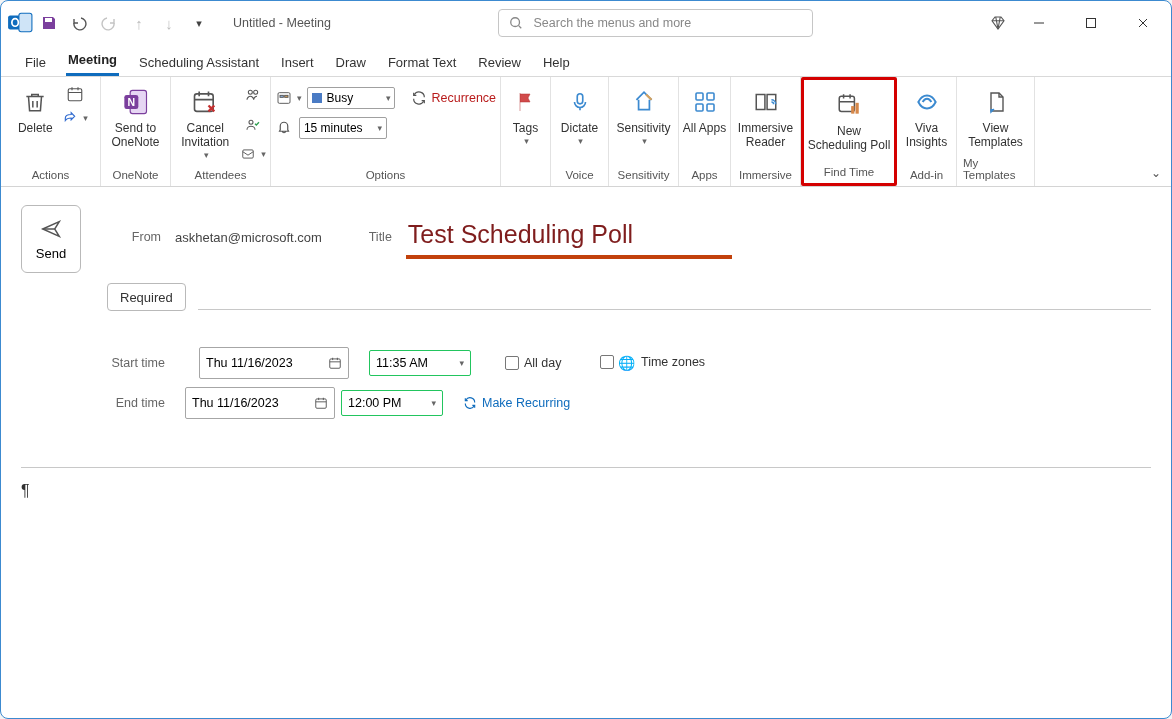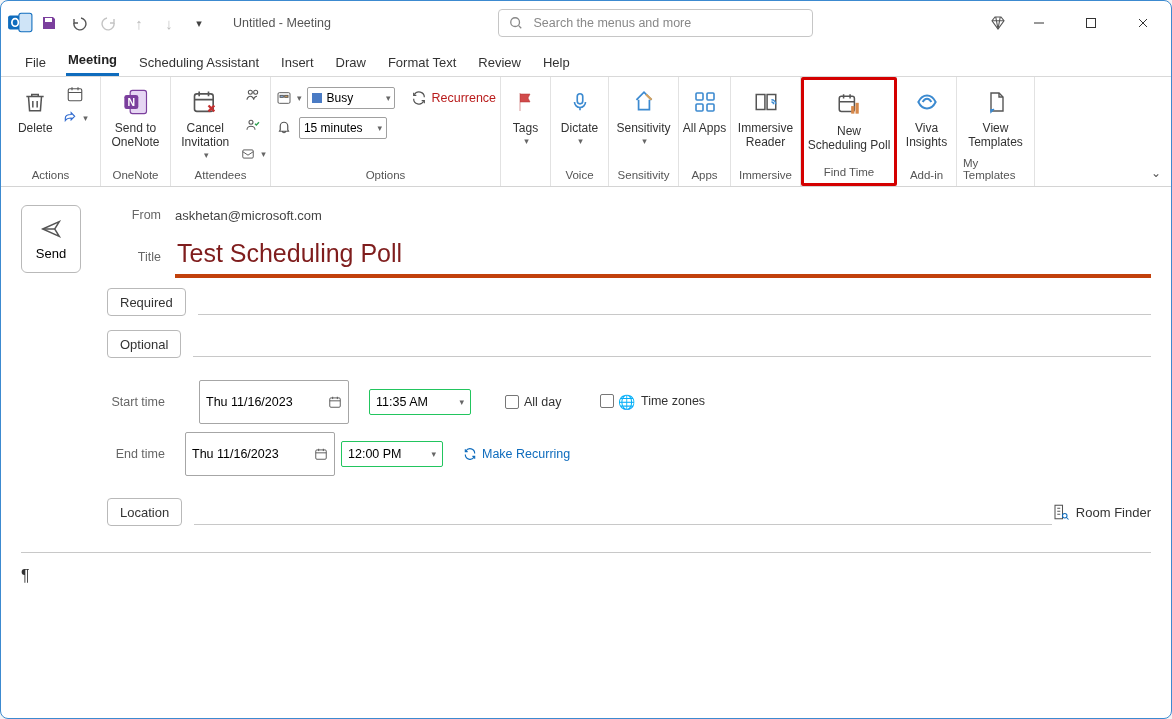--- a/index.html
+++ b/index.html
@@ -31,28 +31,28 @@
   .dd-split{display:flex;align-items:center;gap:2px;font-size:12px;color:#333}
   .opt-select{width:88px;height:22px;border:1px solid #a0a0a0;display:flex;align-items:center;padding:0 4px;font-size:12px;gap:4px;border-radius:2px}
   .recurrence-btn{display:flex;align-items:center;gap:4px;font-size:12.5px;color:#b91c1c;margin-left:10px}
   .highlight-box{border:3px solid #d40000;border-radius:2px}
   .ribbon-expand{position:absolute;right:10px;bottom:6px;color:#555;font-size:12px}
   
   .form-area{flex:1;padding:14px 20px;display:flex;flex-direction:column;overflow:auto}
   .form-top{display:flex;gap:16px}
   .send-btn{width:60px;height:68px;border:1px solid #b9b9b9;border-radius:6px;display:flex;flex-direction:column;align-items:center;justify-content:center;gap:6px;font-size:13px;cursor:pointer;margin-top:4px}
   .send-btn svg{width:22px;height:22px}
-  .field-col{flex:1;display:flex;flex-direction:column;gap:6px}
+  .field-col{flex:1;display:flex;flex-direction:row;gap:6px}
   .form-row{display:flex;align-items:center;min-height:28px}
   .form-label{width:78px;text-align:right;font-size:12.5px;color:#666;padding-right:14px}
   .form-val{font-size:13px;color:#444}
   .title-input{flex:1;border:none;border-bottom:4px solid #c2410c;font-size:25px;color:#7f1d1d;padding:4px 2px 6px;outline:none}
   .tiny-btn{height:28px;padding:0 12px;border:1px solid #b9b9b9;border-radius:4px;font-size:13px;color:#333;background:#fff;display:flex;align-items:center;cursor:pointer;margin-right:12px}
   .field-line{flex:1;border-bottom:1px solid #c8c8c8;height:26px}
-  .date-picker{width:150px;height:44px;border:1px solid #a6a6a6;border-radius:2px;display:flex;align-items:center;padding:0 6px;font-size:12.5px;justify-content:space-between;background:#fff}
+  .date-picker{width:150px;height:32px;border:1px solid #a6a6a6;border-radius:2px;display:flex;align-items:center;padding:0 6px;font-size:12.5px;justify-content:space-between;background:#fff}
   .time-picker{width:102px;height:26px;border:1px solid #22c55e;border-radius:2px;display:flex;align-items:center;padding:0 6px;font-size:12.5px;justify-content:space-between;background:#fff;margin-right:14px}
   .chk{display:flex;align-items:flex-start;gap:5px;font-size:12.5px;color:#333;margin-right:18px}
   .cbox{width:14px;height:14px;border:1px solid #777;border-radius:2px}
   .globe{color:#0f6cbd;font-size:14px}
   .make-rec{color:#0f6cbd;font-size:12.5px;display:flex;align-items:center;gap:5px;cursor:pointer}
   .room-finder{margin-left:auto;display:flex;align-items:center;gap:6px;font-size:13px;color:#333;cursor:pointer}
   .body-area{border-top:1px solid #c8c8c8;margin-top:8px;padding-top:14px;font-size:16px;color:#333}
   .spacer{height:10px}
   .indent{margin-left:86px}
   .caret{font-size:9px;color:#666;margin-left:2px}
@@ -403,24 +403,20 @@
       </div>
     </div>
 
     <div class="spacer"></div>
 
     <div class="form-row indent">
       <button class="tiny-btn">Required</button>
       <div class="field-line"></div>
     </div>
     <div style="height:14px"></div>
-    <div class="form-row indent">
-      <button class="tiny-btn">Optional</button>
-      <div class="field-line"></div>
-    </div>
 
     <div style="height:22px"></div>
 
     <div class="form-row indent" style="gap:20px">
       <div class="form-label" style="width:72px">Start time</div>
       <div class="date-picker">
         <span>Thu 11/16/2023</span>
         <svg width="14" height="14" viewBox="0 0 24 24" fill="none" stroke="#555" stroke-width="1.6">
             <rect x="3" y="5" width="18" height="16" rx="2"></rect>
             <path d="M3 10h18M8 3v4M16 3v4"></path>
@@ -460,33 +456,20 @@
         <svg width="14" height="14" viewBox="0 0 24 24" fill="none" stroke="#0f6cbd" stroke-width="2">
             <path d="M20 11A8 8 0 0 0 5 7M4 13a8 8 0 0 0 15 4"></path>
             <path d="M4 4v4h4M20 20v-4h-4"></path>
           </svg>
         <span>Make Recurring</span>
       </div>
     </div>
 
     <div style="height:22px"></div>
 
-    <div class="form-row indent">
-      <button class="tiny-btn">Location</button>
-      <div class="field-line"></div>
-      <div class="room-finder">
-        <svg width="18" height="18" viewBox="0 0 24 24" fill="none" stroke="#555" stroke-width="1.4">
-            <rect x="4" y="3" width="10" height="18"></rect>
-            <path d="M7 7h4M7 11h4M7 15h4"></path>
-            <circle cx="17" cy="17" r="3" stroke="#0f6cbd"></circle>
-            <path d="M19 19l3 3" stroke="#0f6cbd"></path>
-          </svg>
-        <span>Room Finder</span>
-      </div>
-    </div>
 
     <div style="height:18px"></div>
 
     <div class="body-area">
       <span>¶</span>
     </div>
   </div>
 
 </div>
 

